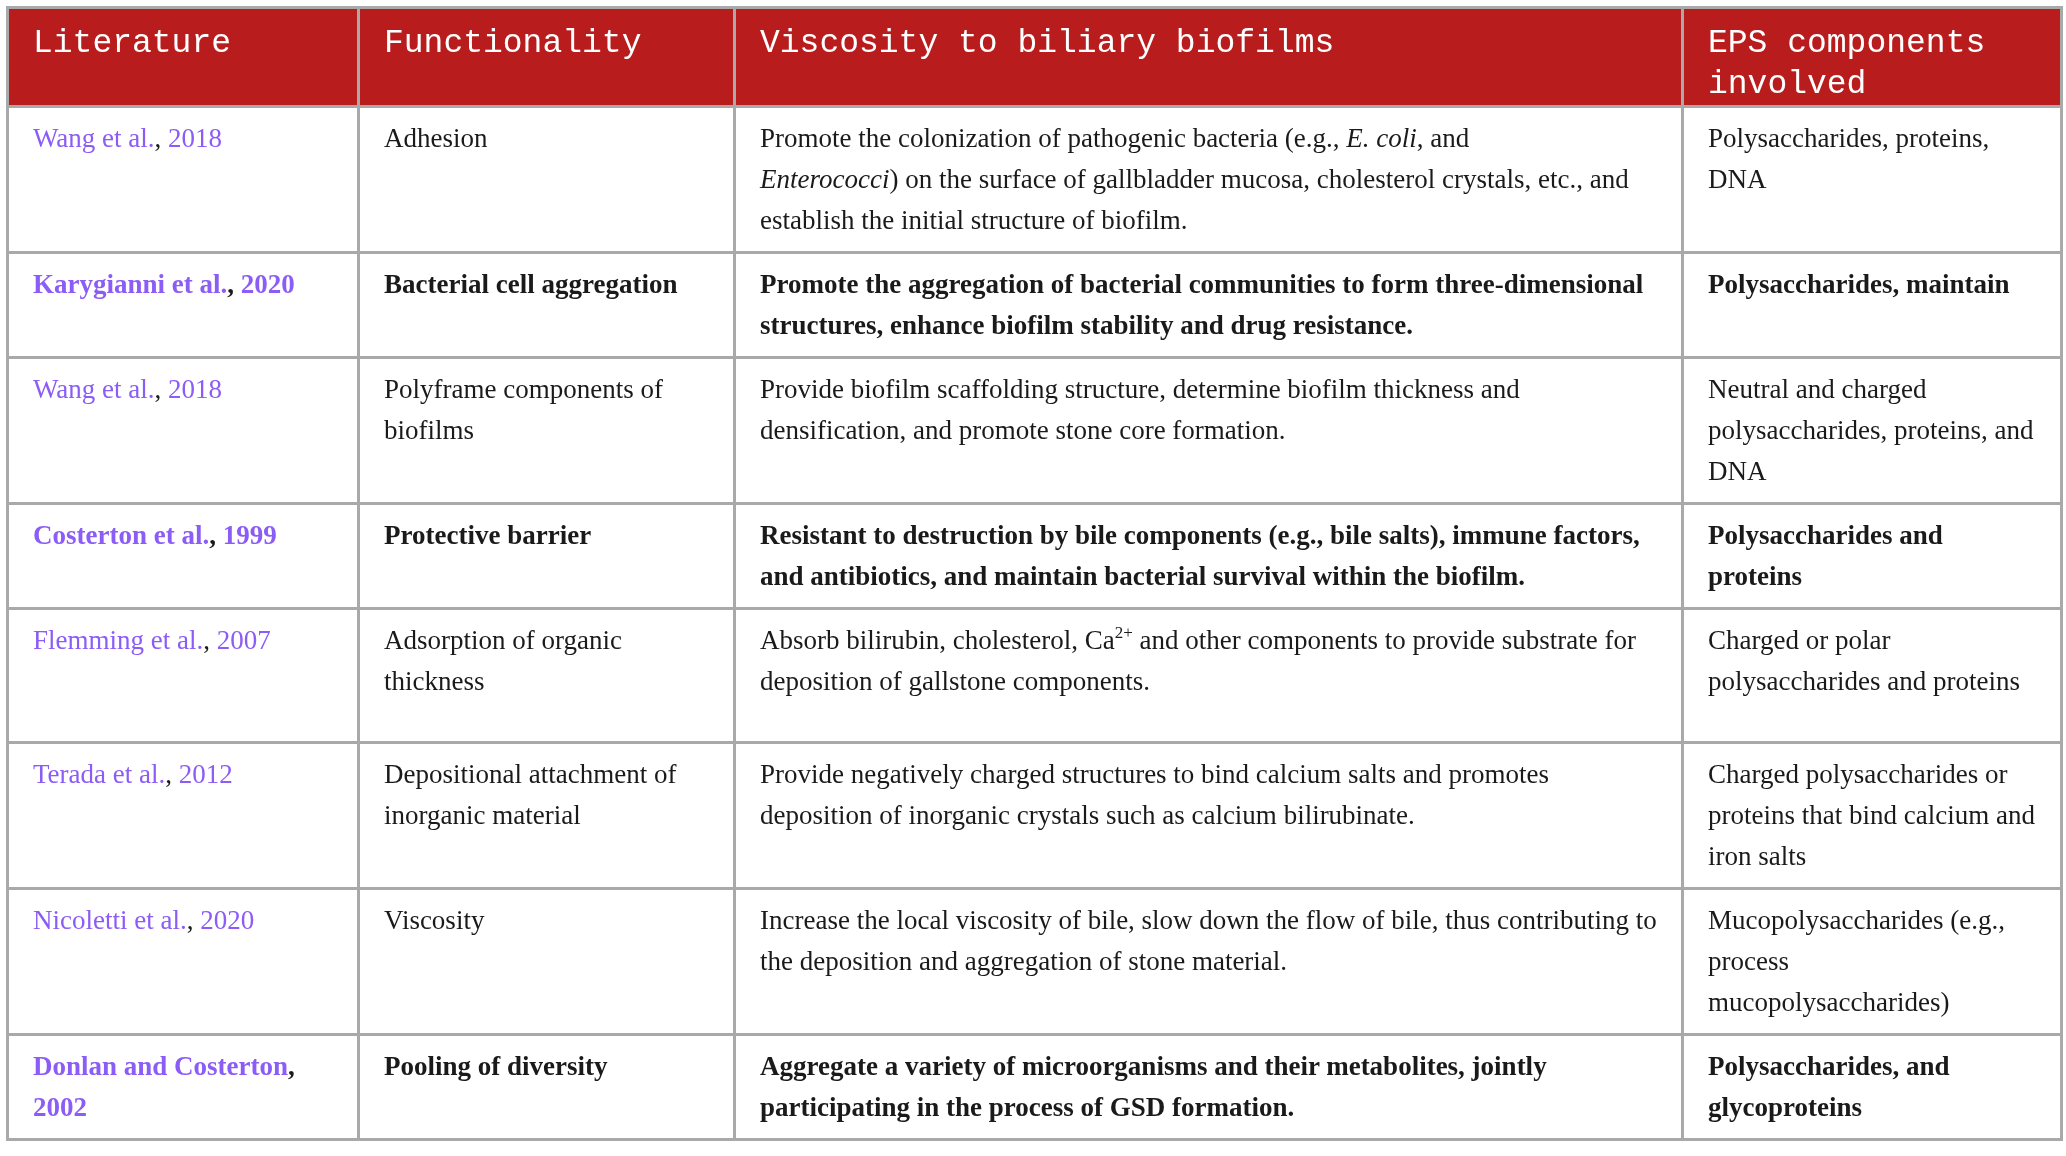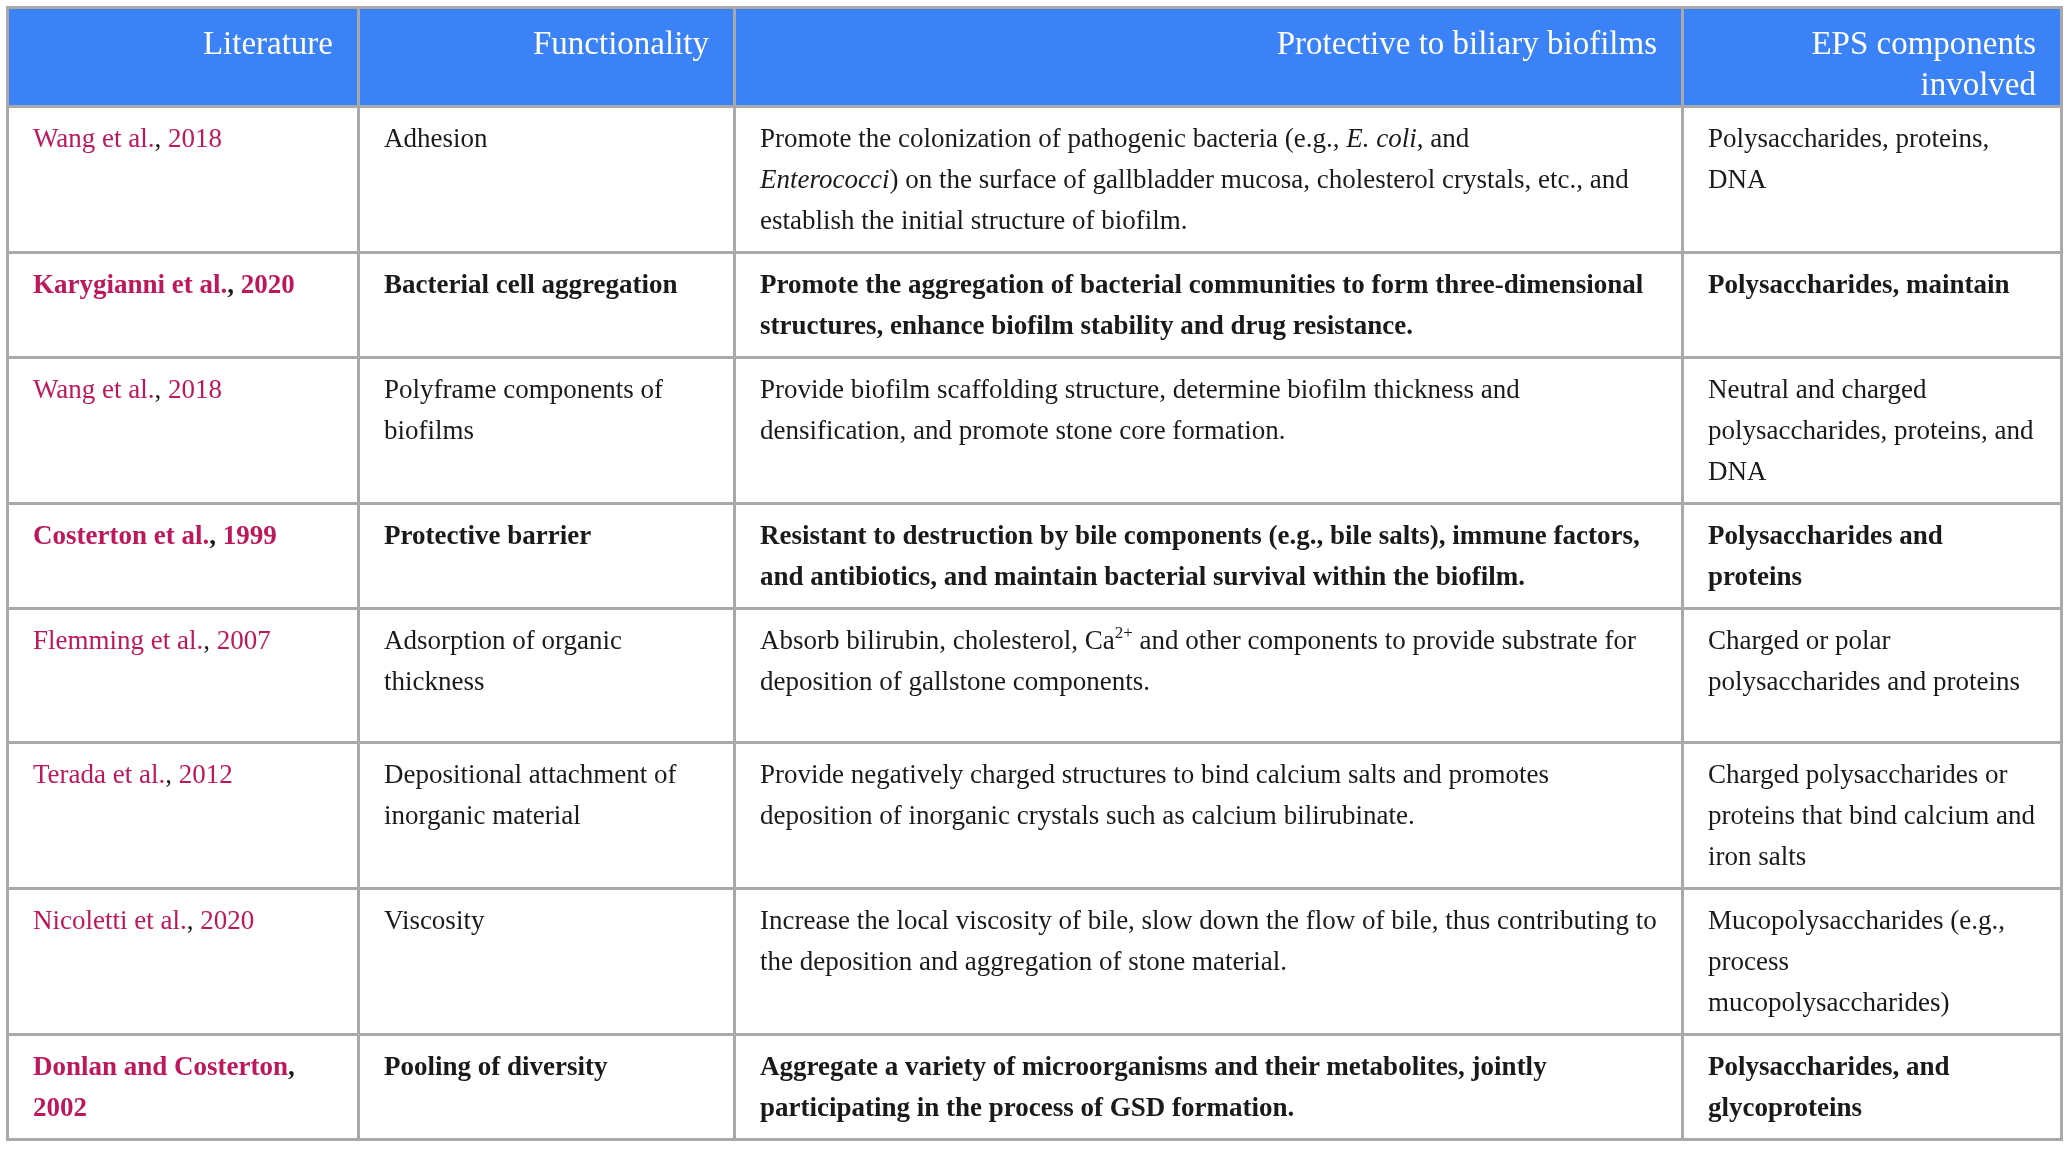--- a/index.html
+++ b/index.html
@@ -9,67 +9,67 @@
     width: 2054px;
     border-collapse: collapse;
     table-layout: fixed;
     border: 3px solid #a9a9a9;
   }
   col.c1 { width: 351px; }
   col.c2 { width: 376px; }
   col.c3 { width: 948px; }
   col.c4 { width: 379px; }
   thead th {
-    background: #3b82f6;
+    background: #b91c1c;
     color: #ffffff;
-    font-family: Liberation Serif, serif;
+    font-family: Liberation Mono, monospace;
     font-weight: normal;
     font-size: 33px;
     line-height: 41px;
-    text-align: right;
+    text-align: left;
     vertical-align: top;
     padding: 14px 24px 0 24px;
     height: 90px;
     border-right: 3px solid #a9a9a9;
     border-bottom: 3px solid #a9a9a9;
     box-sizing: border-box;
   }
   tbody td {
     font-family: "Liberation Serif", serif;
     font-size: 27px;
     line-height: 41px;
     color: #1a1a1a;
     vertical-align: top;
     padding: 10px 24px 10px 24px;
     border-right: 3px solid #a9a9a9;
     border-bottom: 3px solid #a9a9a9;
     box-sizing: border-box;
   }
   tbody tr.h3 td { height: 134px; }
   tbody tr.h2 td { height: 104px; font-weight: bold; }
-  .cite { color: #be185d; cursor: pointer; }
+  .cite { color: #8b5cf6; cursor: pointer; }
   .cite-sep { color: #1a1a1a; }
   i { font-style: italic; }
   sup { font-size: 17px; line-height: 0; vertical-align: 11px; }
 </style>
 </head>
 <body>
 
 <table class="eps">
   <colgroup>
       <col class="c1">
       <col class="c2">
       <col class="c3">
       <col class="c4">
     </colgroup>
   <thead>
     <tr>
       <th>Literature</th>
       <th>Functionality</th>
-      <th>Protective to biliary biofilms</th>
+      <th>Viscosity to biliary biofilms</th>
       <th>EPS components involved</th>
     </tr>
   </thead>
   <tbody>
 
     <tr class="h3">
       <td>
         <span class="cite">Wang et al.</span><span class="cite-sep">, </span><span class="cite">2018</span>
       </td>
       <td>Adhesion</td>

